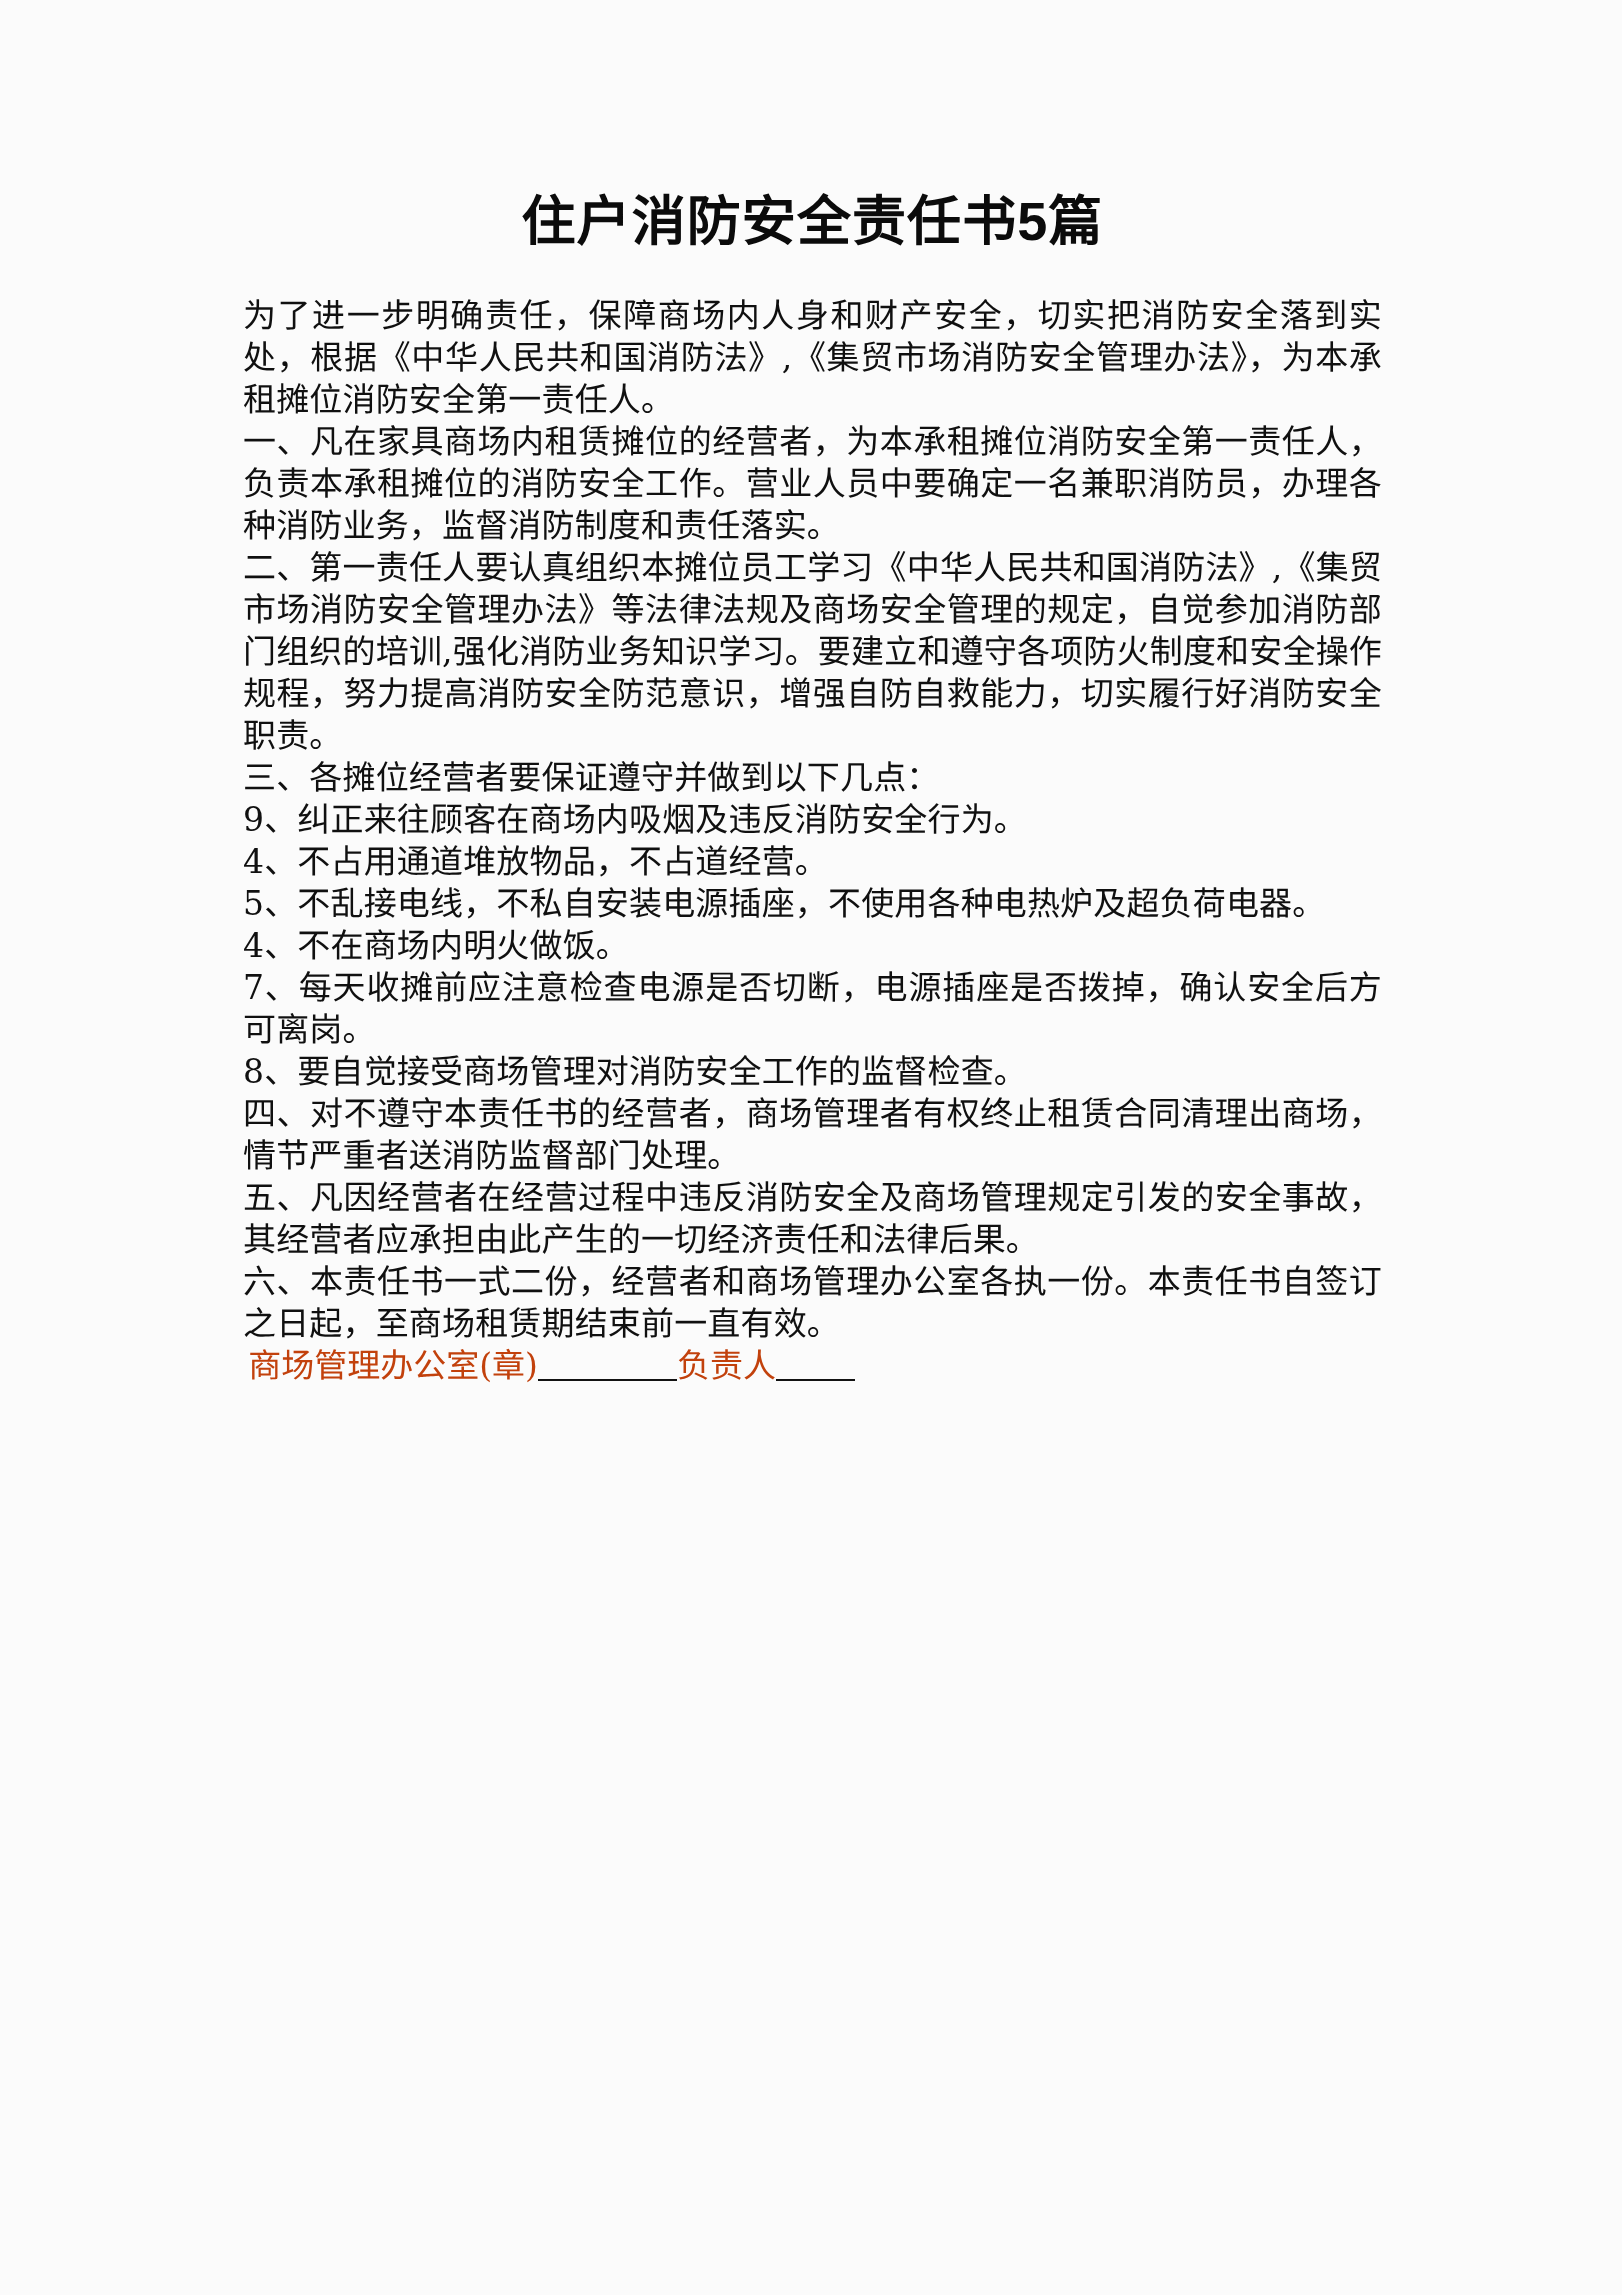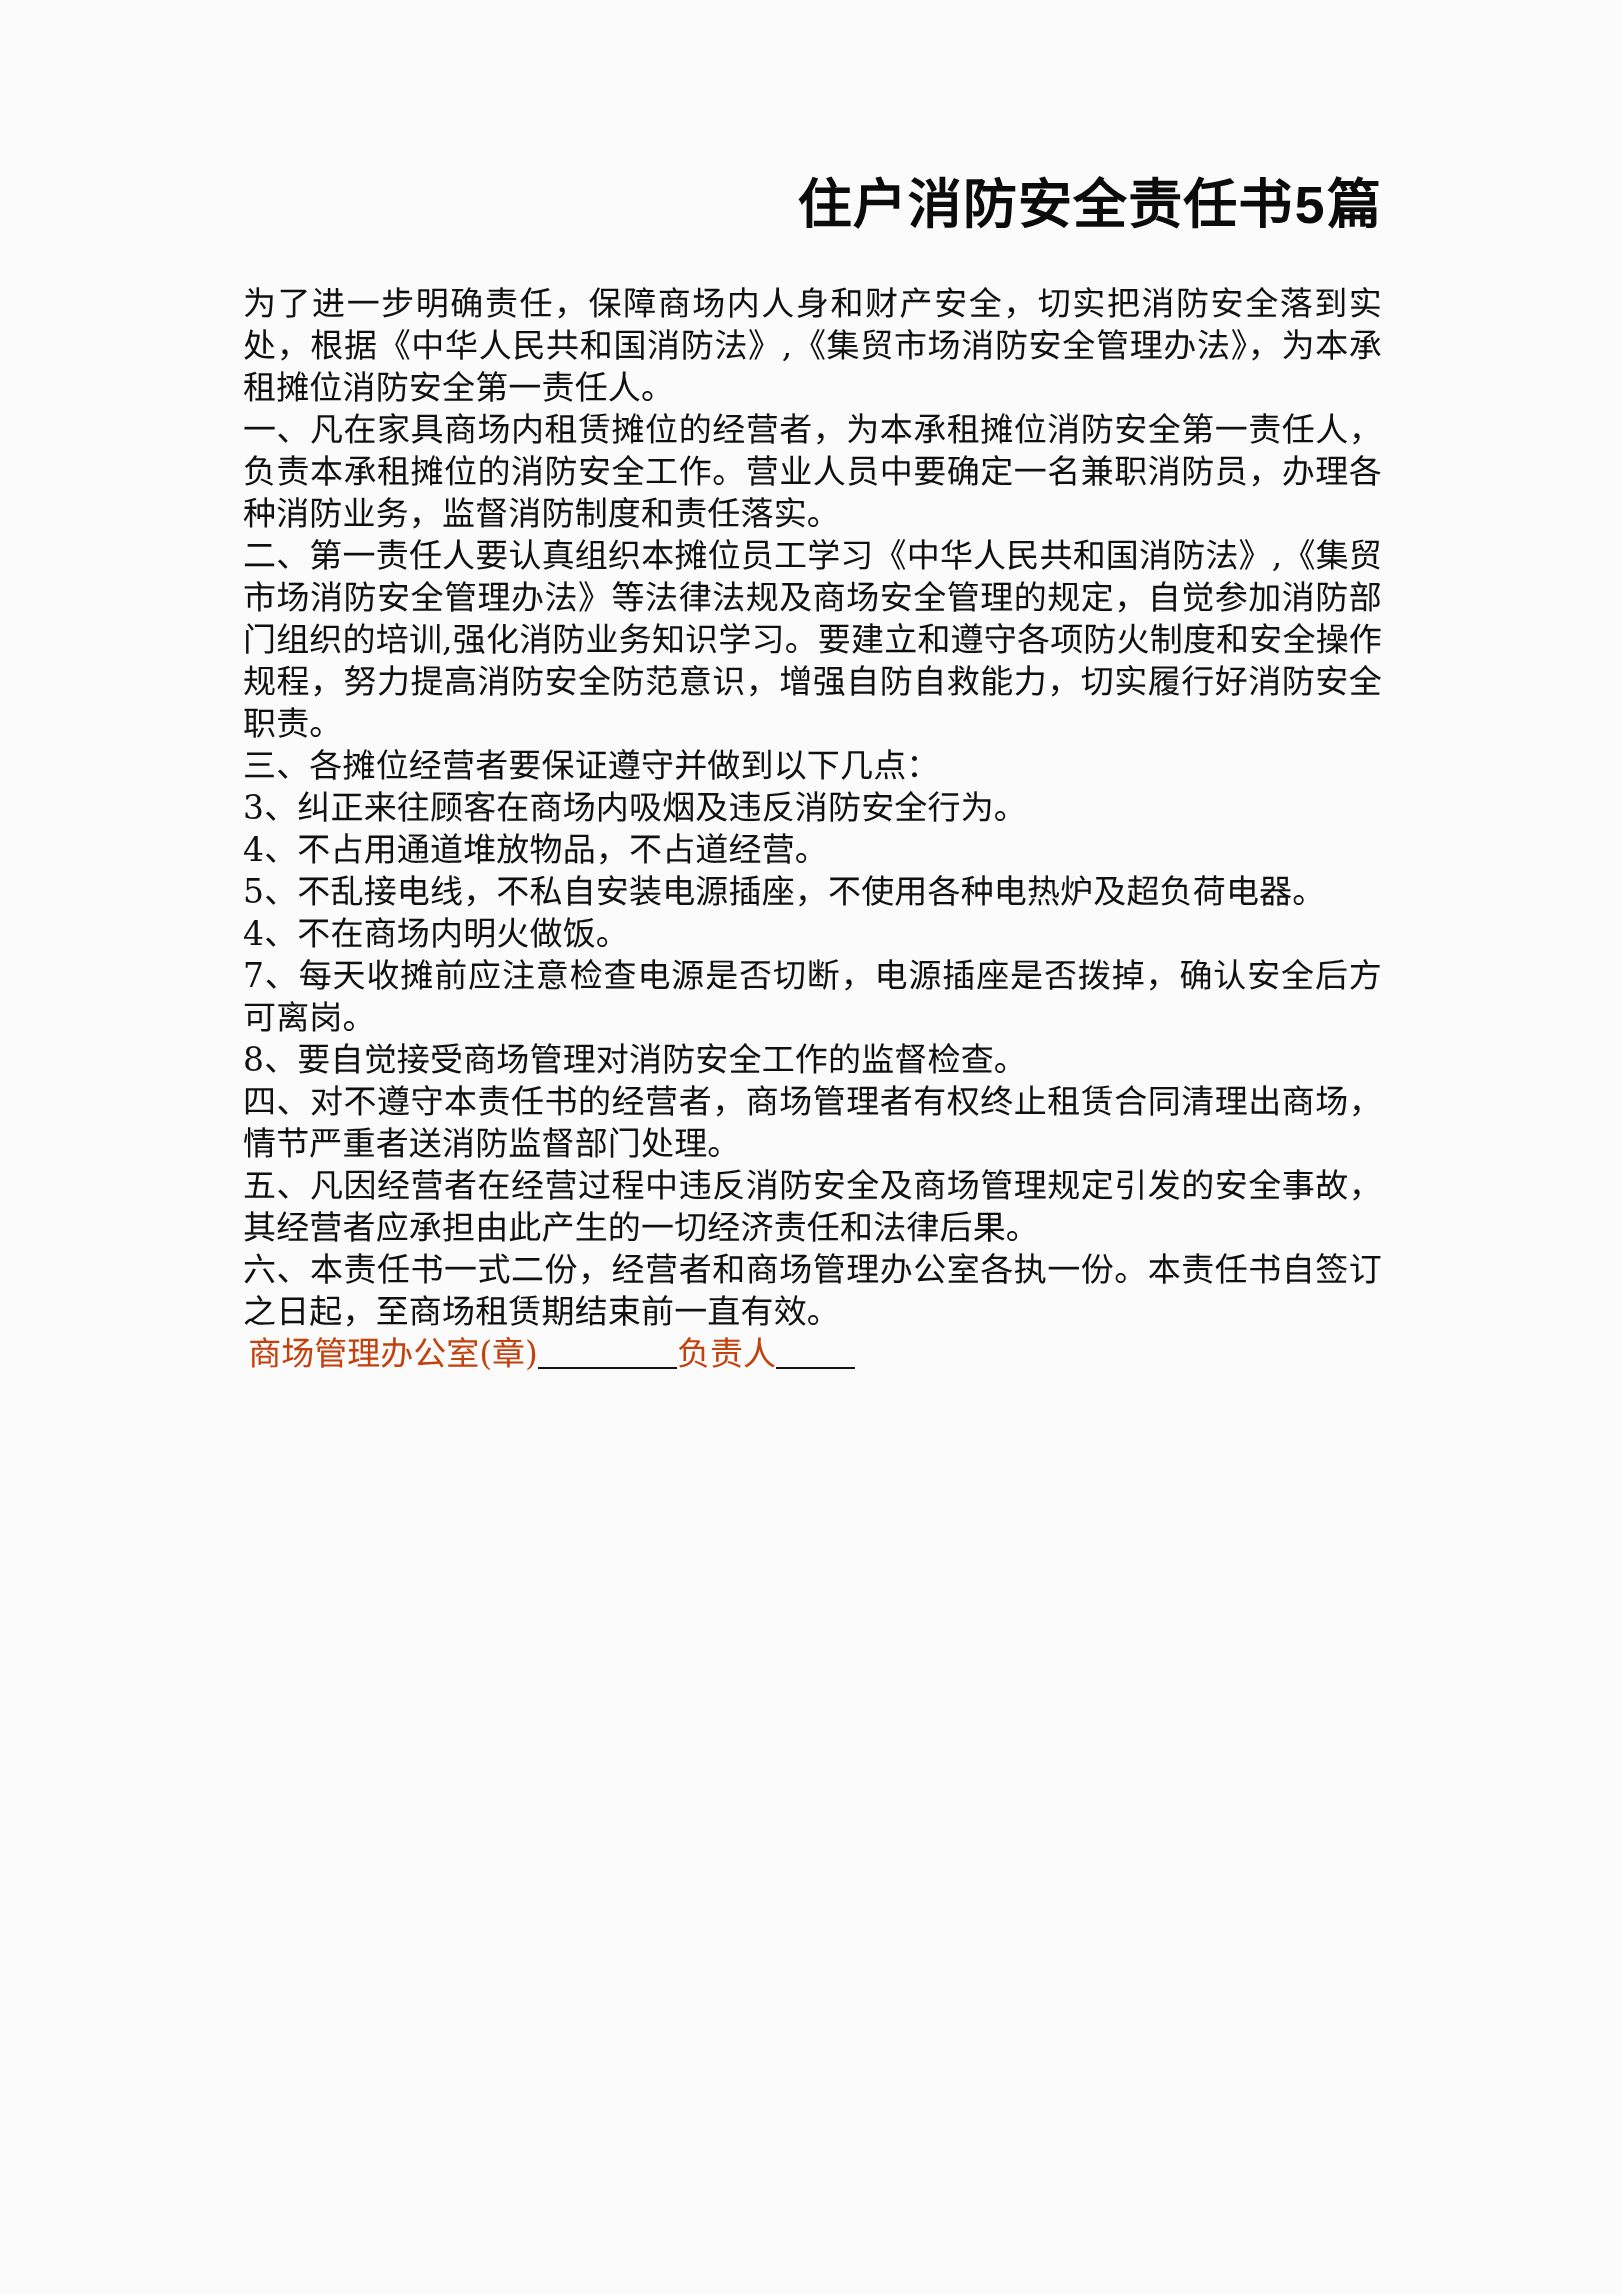--- a/index.html
+++ b/index.html
@@ -27,27 +27,27 @@
   .page-inner {
     position: absolute;
     left: 243px;
     top: 0;
     width: 1139px;
   }
 
   .doc-title {
     font-size: 54px;
     font-weight: bold;
-    text-align: right;
+    text-align: center;
     line-height: 1.15;
     letter-spacing: 0.02em;
-    margin: 0;
+    margin: 12px;
     padding-top: 178px;
     color: #0b0b0b;
-    font-family: Liberation Mono, monospace;
+    font-family: Liberation Sans, sans-serif;
   }
 
   .body-block {
     margin-top: 43px;
   }
 
   .para {
     font-size: 33px;
     line-height: 42px;
     margin: 0;
@@ -96,21 +96,21 @@
     <div class="body-block">
 
       <p class="para justify-full">为了进一步明确责任，保障商场内人身和财产安全，切实把消防安全落到实处，根据《中华人民共和国消防法》,《集贸市场消防安全管理办法》，为本承租摊位消防安全第一责任人。</p>
 
       <p class="para justify-full">一、凡在家具商场内租赁摊位的经营者，为本承租摊位消防安全第一责任人，负责本承租摊位的消防安全工作。营业人员中要确定一名兼职消防员，办理各种消防业务，监督消防制度和责任落实。</p>
 
       <p class="para justify-full">二、第一责任人要认真组织本摊位员工学习《中华人民共和国消防法》,《集贸市场消防安全管理办法》等法律法规及商场安全管理的规定，自觉参加消防部门组织的培训,强化消防业务知识学习。要建立和遵守各项防火制度和安全操作规程，努力提高消防安全防范意识，增强自防自救能力，切实履行好消防安全职责。</p>
 
       <p class="para short">三、各摊位经营者要保证遵守并做到以下几点：</p>
 
-      <p class="para short">3、纠正来往顾客在商场内吸烟及违反消防安全行为。</p>
+      <p class="para short">9、纠正来往顾客在商场内吸烟及违反消防安全行为。</p>
 
 
 
       <p class="para short">4、不占用通道堆放物品，不占道经营。</p>
 
       <p class="para short">5、不乱接电线，不私自安装电源插座，不使用各种电热炉及超负荷电器。</p>
 
       <p class="para short">4、不在商场内明火做饭。</p>
 
       <p class="para justify-full">7、每天收摊前应注意检查电源是否切断，电源插座是否拨掉，确认安全后方可离岗。</p>

